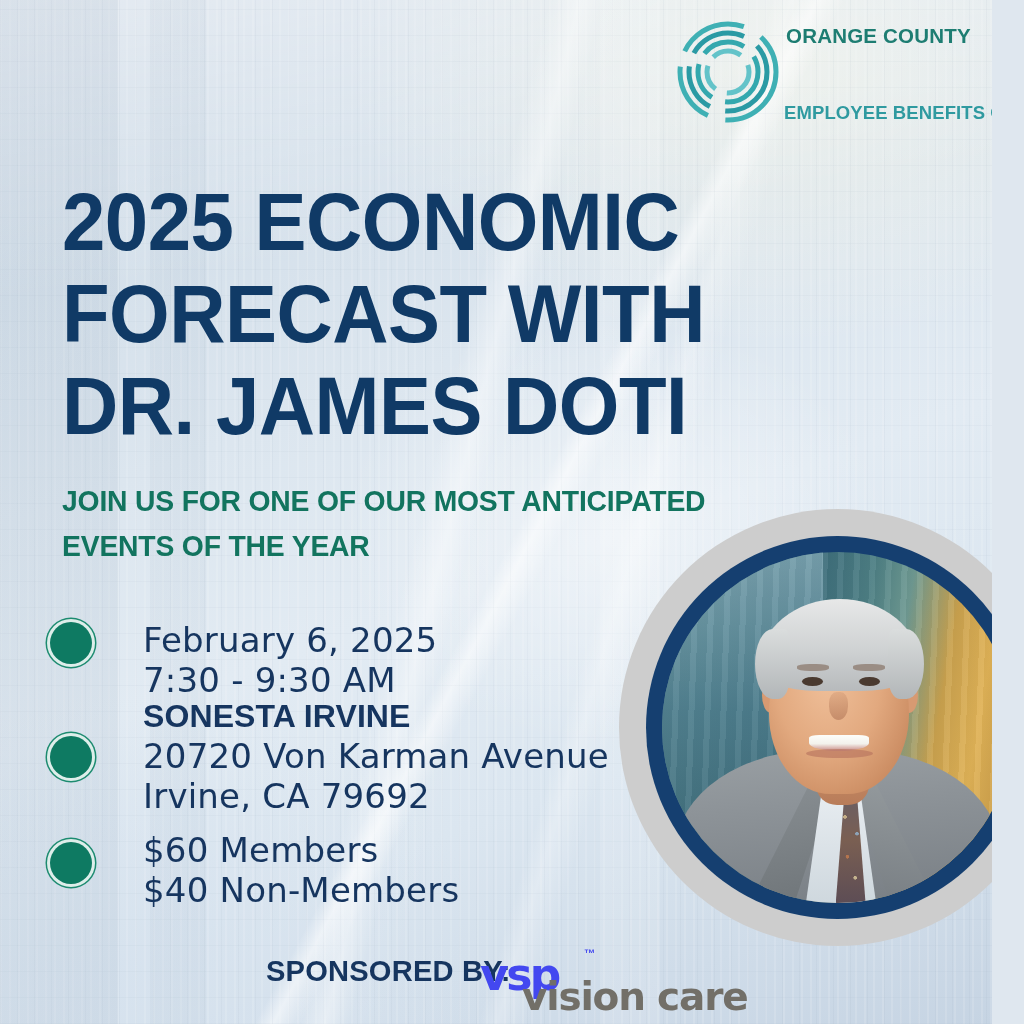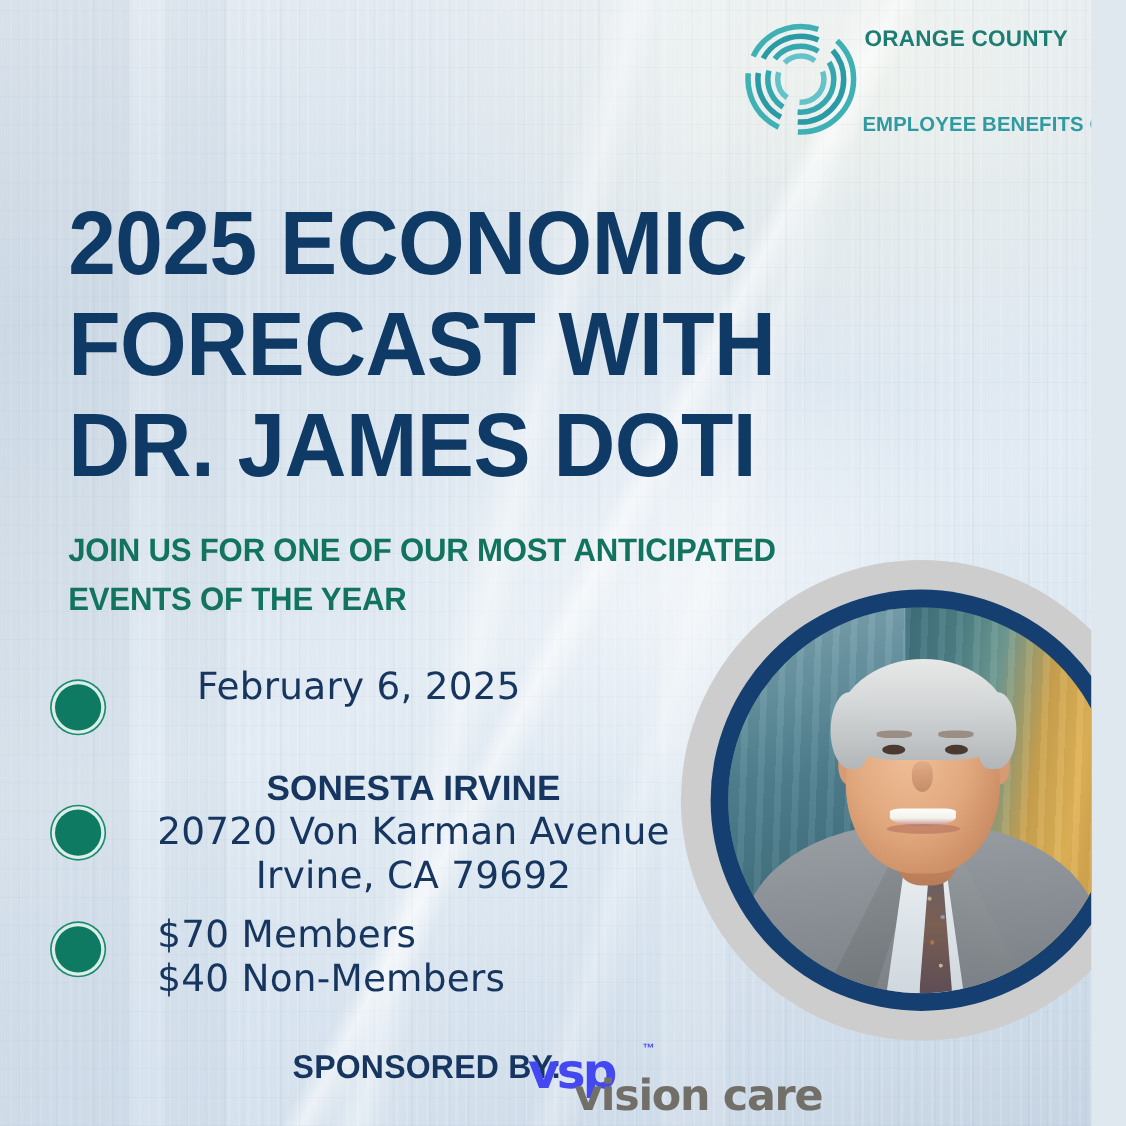--- a/index.html
+++ b/index.html
@@ -93,23 +93,23 @@
     background:#0e7a62;box-shadow:0 0 0 3px rgba(255,255,255,.85), 0 0 0 4.5px #1c8b70;
   }
   .rtext{
     position:absolute;left:93px;color:#16355f;
     font-family:"DejaVu Sans",sans-serif;font-weight:400;
     font-size:34px;line-height:40px;letter-spacing:.2px;white-space:nowrap;
   }
   .rtext .b{font-family:"Liberation Sans",sans-serif;font-weight:700;font-size:32px;letter-spacing:.1px;}
 
   #r1 .bullet{top:18px;}
-  #r1 .rtext{top:0;margin-left:36px;}
+  #r1 .rtext{top:16px;}
   #r2 .bullet{top:132px;}
-  #r2 .rtext{top:92px;text-align:center;}
+  #r2 .rtext{top:92px;}
   #r3 .bullet{top:238px;}
   #r3 .rtext{top:226px;}
 
   
   #portrait{
     position:absolute;left:619px;top:509px;width:437px;height:437px;border-radius:50%;
     background:#cdcdcd;
   }
   #portrait-ring{
     position:absolute;left:27px;top:27px;width:383px;height:383px;border-radius:50%;
@@ -241,36 +241,37 @@
     <div>JOIN US FOR ONE OF OUR MOST ANTICIPATED</div>
     <div>EVENTS OF THE YEAR</div>
   </div>
 
   <div id="details">
 
     <div class="row" id="r1">
       <div class="bullet"></div>
       <div class="rtext">
         <div>February 6, 2025</div>
+        <div>7:30 - 9:30 AM</div>
       </div>
     </div>
 
     <div class="row" id="r2">
       <div class="bullet"></div>
       <div class="rtext">
         <div class="b">SONESTA IRVINE</div>
         <div>20720 Von Karman Avenue</div>
         <div>Irvine, CA 79692</div>
       </div>
     </div>
 
     <div class="row" id="r3">
       <div class="bullet"></div>
       <div class="rtext">
-        <div>$70 Members</div>
+        <div>$60 Members</div>
         <div>$40 Non-Members</div>
       </div>
     </div>
 
   </div>
 
   <div id="portrait">
     <div id="portrait-ring">
       <div id="portrait-photo">
         <div id="photo-inner">

